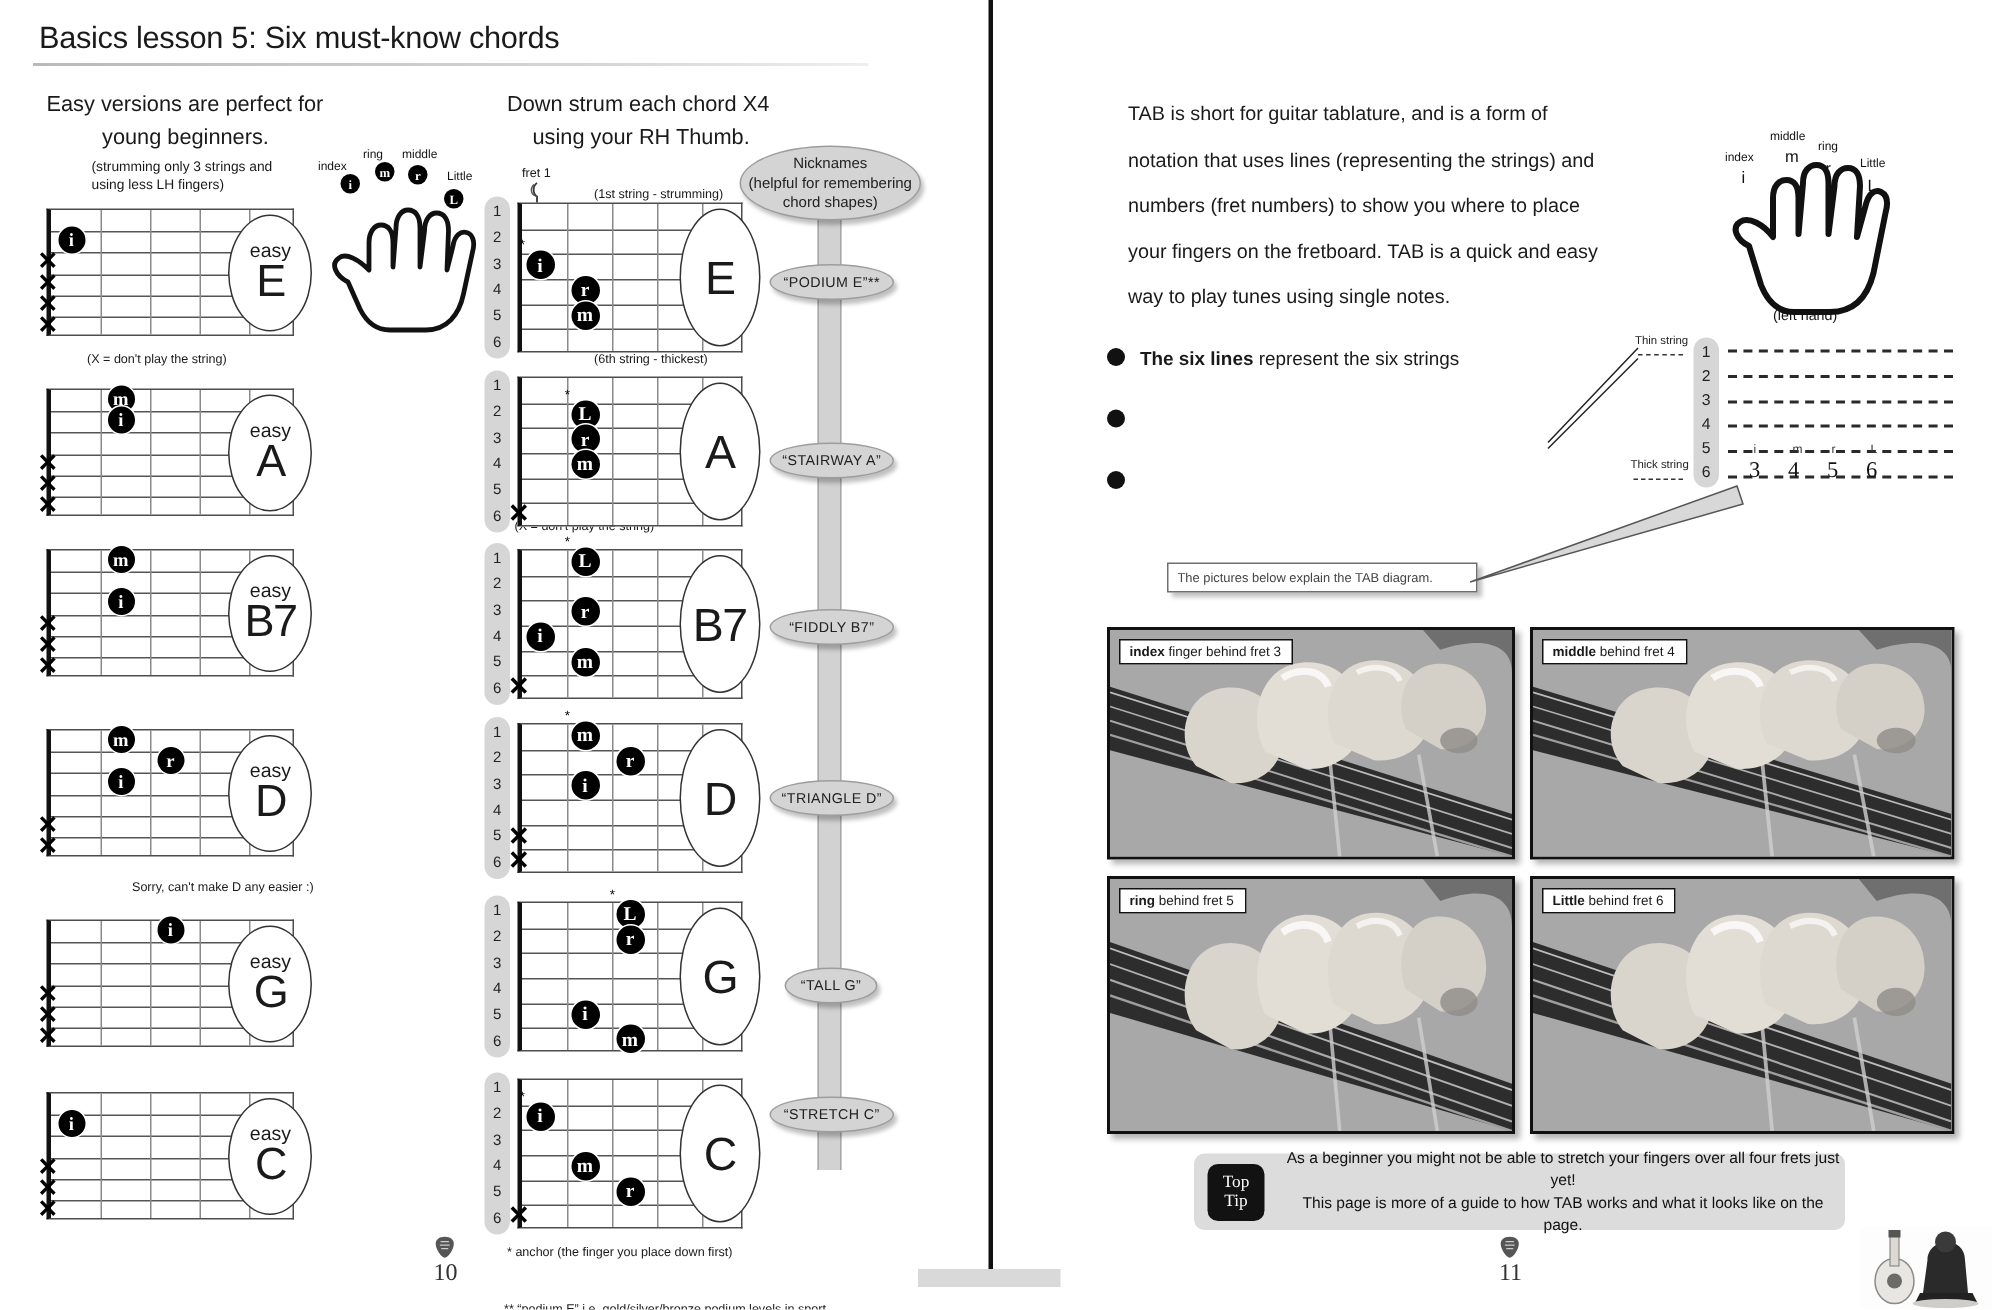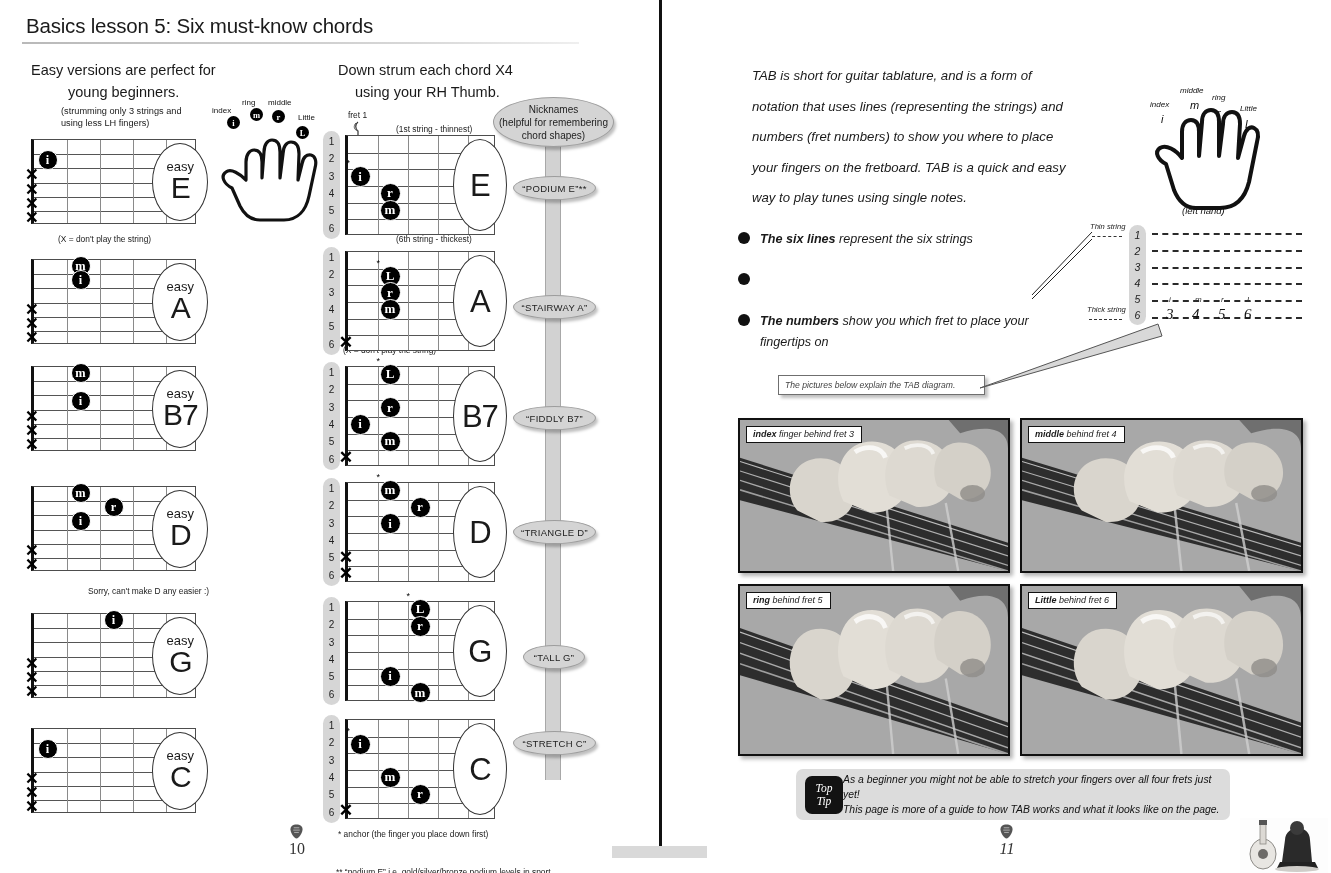--- a/index.html
+++ b/index.html
@@ -8,21 +8,21 @@
     width:1331px; height:873px;
     background:#ffffff;
     font-family:"Liberation Sans", sans-serif;
     color:#1a1a1a;
     overflow:hidden;
     position:relative;
   }
   .spread { position:absolute; inset:0; display:flex; }
   .page { position:relative; height:873px; }
   .page-left  { width:660px; }
-  .page-right { width:671px;font-style:italic; }
+  .page-right { width:671px; }
 
   .gutter {
     position:absolute; left:659px; top:0; width:3px; height:846px;
     background:#111;
   }
   .gutter-tab {
     position:absolute; left:612px; top:846px; width:95px; height:12px;
     background:#d9d9d9;
   }
 
@@ -160,21 +160,21 @@
     position:absolute; background:#dcdcdc; border-radius:7px;
     display:flex; align-items:center;
   }
   .tip-badge {
     width:38px; height:38px; background:#121212; border-radius:7px;
     color:#fff; font-size:11.5px; line-height:13px; text-align:center;
     display:flex; flex-direction:column; align-items:center; justify-content:center;
     margin-left:9px; flex:0 0 auto;
     font-family:"Liberation Serif", serif;
   }
-  .tip-text { font-size:10.4px; line-height:15px; color:#111; }
+  .tip-text { font-size:10.4px; line-height:15px; margin-left:11px; color:#111;text-align:center; }
 
   
   .pg-num { position:absolute; font-size:16px; color:#333;
             font-family:"Liberation Serif", serif; text-align:center; }
   .pick { position:absolute; width:13px; height:15px; }
   .corner-photo { position:absolute; }
 </style>
 </head>
 <body>
 
@@ -209,21 +209,21 @@
                  L46 94 C36 94 30 88 26 80 Z" fill="#fff" stroke="#111" stroke-width="3.2" stroke-linejoin="round"></path>
       </svg>
     </div>
 
     <div class="lx tiny" style="left:348px; top:110px;">fret 1</div>
     <svg style="position:absolute; left:352px; top:120px;" width="20" height="22">
       <path d="M6 2 C3 4 3 9 6 11 L6 20" stroke="#333" stroke-width="1.2" fill="none"></path>
       <path d="M4 3 C1 6 2 10 6 11" stroke="#555" stroke-width="1" fill="none"></path>
     </svg>
 
-    <div class="lx tiny" style="left:396px; top:124px;">(1st string - thinnest)</div>
+    <div class="lx tiny" style="left:396px; top:124px;">(1st string - strumming)</div>
     <div class="lx tiny" style="left:396px; top:234px;">(6th string - thickest)</div>
     <div class="lx tiny" style="left:58px; top:234px;">(X = don't play the string)</div>
     <div class="lx tiny" style="left:343px; top:345px;">(X = don't play the string)</div>
     <div class="lx tiny" style="left:88px; top:586px;">Sorry, can't make D any easier :)</div>
 
     <div id="easy-chords">
         <div class="chord" style="left: 31px; top: 139px;">
           <div class="grid" style="width: 165px; height: 85px;">
             <div class="gl-h" style="top: 14.1667px;"></div>
             <div class="gl-h" style="top: 28.3333px;"></div>
@@ -585,23 +585,20 @@
     </div>
 
     <div class="bullet-dot" style="left:78px; top:232px;"></div>
     <div class="bullet-row" style="left:100px; top:229px;">
       <b>The six lines</b><span> represent the six strings</span>
     </div>
 
     <div class="bullet-dot" style="left:78px; top:273px;"></div>
 
     <div class="bullet-dot" style="left:78px; top:314px;"></div>
-    <div class="bullet-row" style="left:100px; top:311px; width:300px; white-space:normal;">
-      <b>The numbers</b><span> show you which fret to place your fingertips on</span>
-    </div>
 
     <svg style="position:absolute; left:0; top:215px;" width="671" height="200">
       <path d="M372 80 L432 17 M372 84 L432 24" stroke="#222" stroke-width="1" fill="none"></path>
     </svg>
 
     <div class="callout" style="left:118px; top:375px; width:207px;">
       <span>The pictures below explain the TAB diagram.</span>
     </div>
     <svg style="position:absolute; left:320px; top:322px;" width="190" height="70">
       <path d="M0 66 L178 2 L182 14 Z" fill="#d8d8d8" stroke="#555" stroke-width="1"></path>

